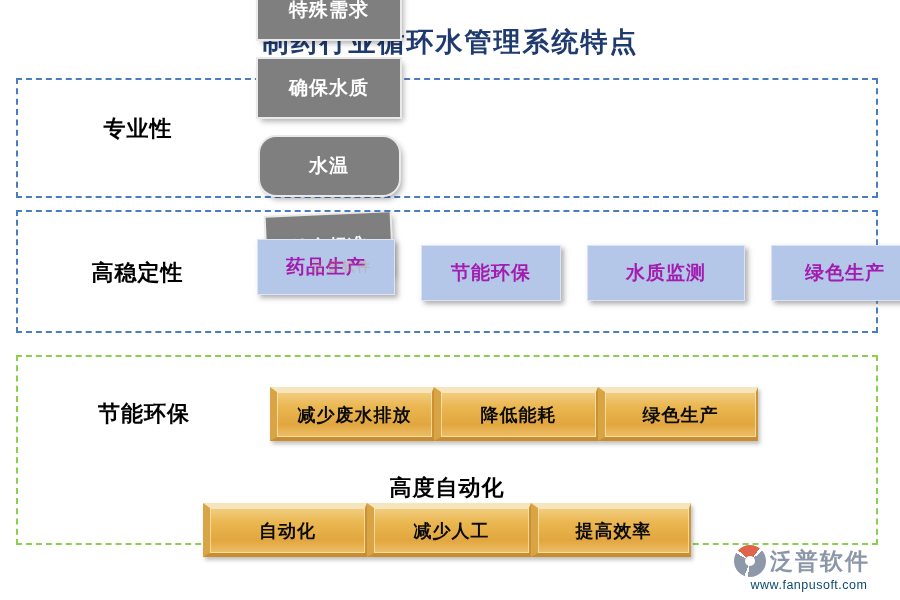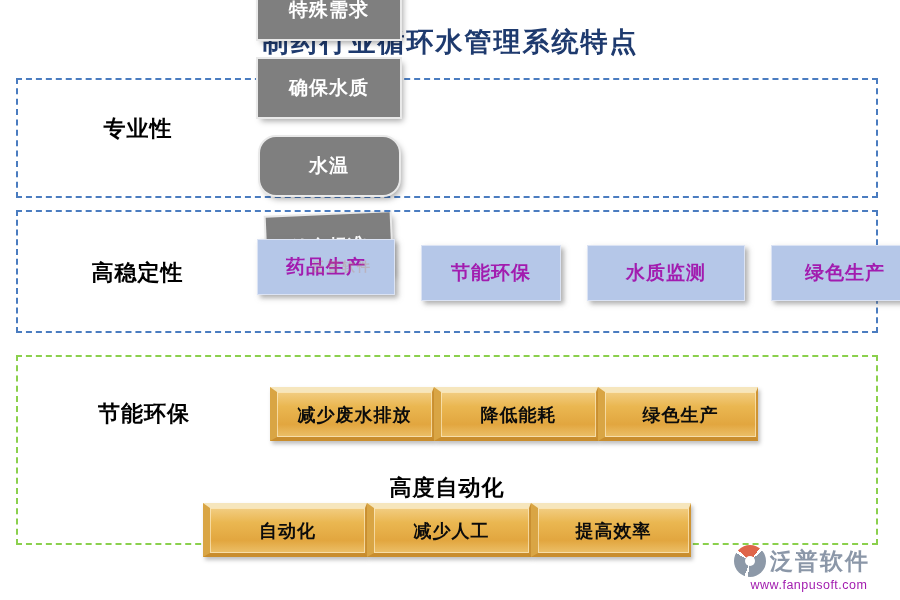--- a/index.html
+++ b/index.html
@@ -64,21 +64,21 @@
   .logo-icon{
     width:32px;height:32px;border-radius:50%;flex:0 0 auto;position:relative;
     background:conic-gradient(from 200deg,#8d99a8 0 100deg,#ffffff 100deg 112deg,
       #df654a 112deg 198deg,#ffffff 198deg 210deg,#8d99a8 210deg 348deg,#ffffff 348deg 360deg);
   }
   .logo-icon::after{
     content:"";position:absolute;left:11px;top:11px;width:10px;height:10px;
     border-radius:50%;background:#ffffff;
   }
   .brand{font-size:23px;font-weight:bold;color:#8b97a8;letter-spacing:2px;white-space:nowrap;}
-  .url{font-size:12.5px;color:#a21caf;letter-spacing:0.5px;margin-top:1px;text-align:center;}
+  .url{font-size:12.5px;color:#0c4a6e;letter-spacing:0.5px;margin-top:1px;text-align:center;}
 </style>
 </head>
 <body>
 
 <div class="stage">
 
   <div class="title">制药行业循环水管理系统特点</div>
 
   <div class="sec sec1">
     <div class="srow">

